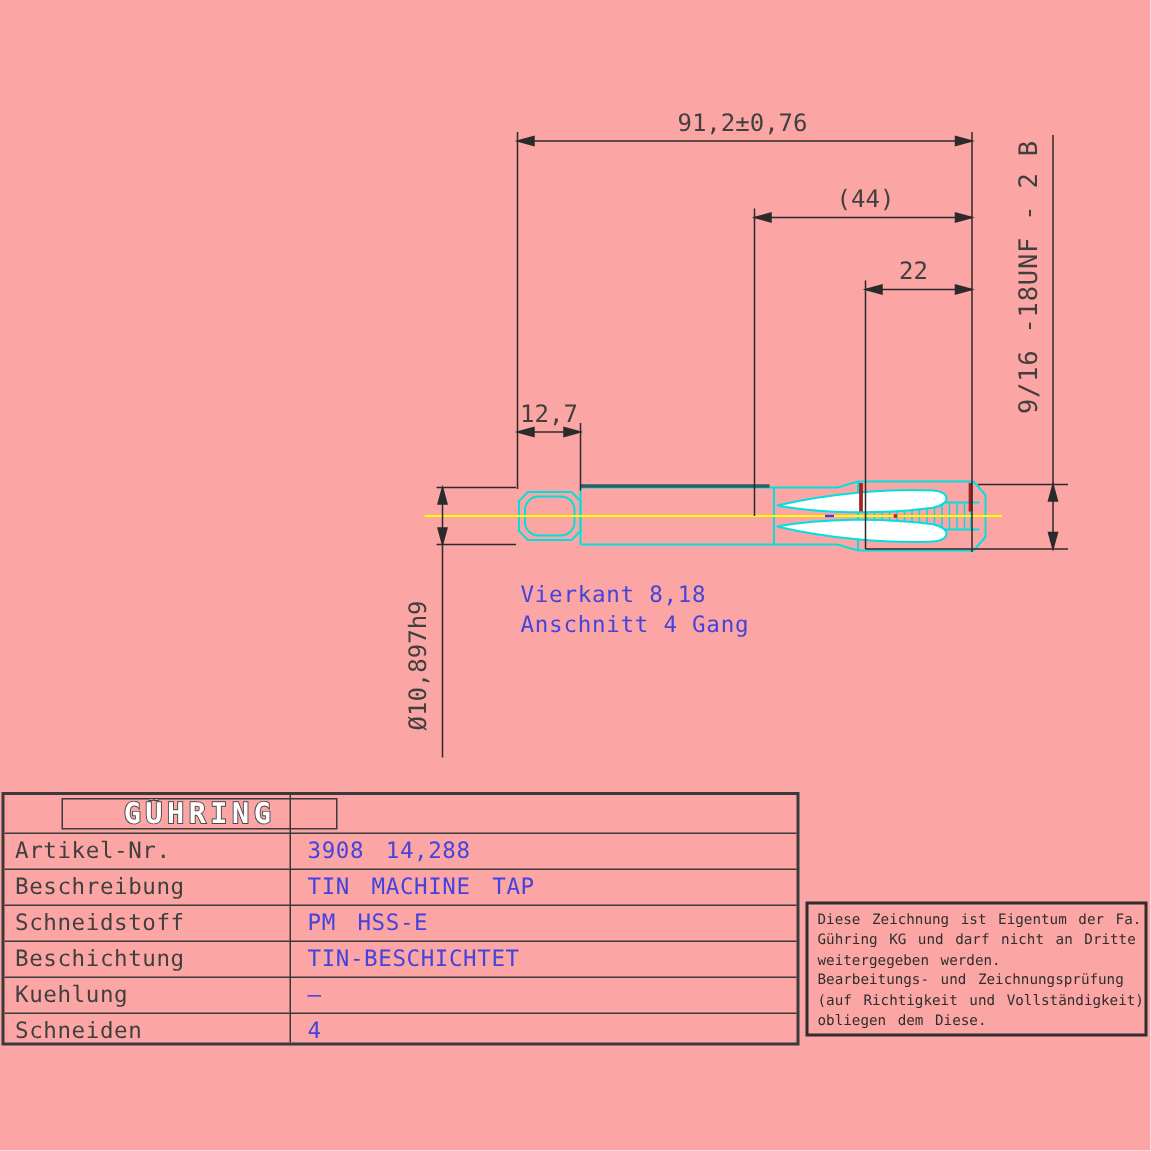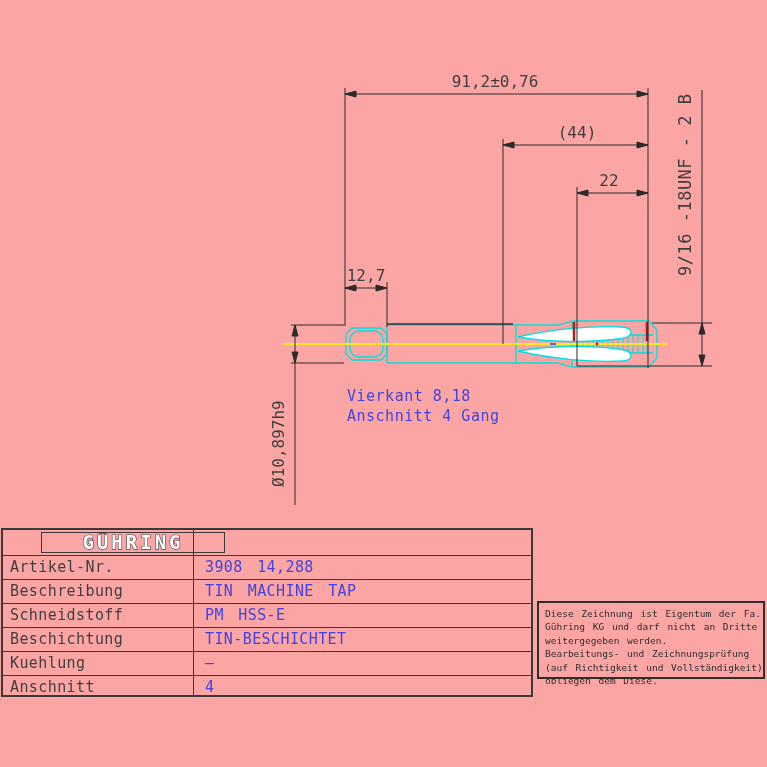--- a/index.html
+++ b/index.html
@@ -13,21 +13,21 @@
   .tb .vdiv{position:absolute;left:190px;top:0;bottom:0;width:0;border-left:1.5px solid #3a3a3a;}
   .tb .row{position:absolute;left:0;right:0;height:24px;border-top:1.5px solid #3a3a3a;box-sizing:border-box;}
   .tb .lab{position:absolute;left:7px;top:0;height:24px;line-height:23px;
            font-size:15px;letter-spacing:.4px;color:#3f3f3f;white-space:nowrap;}
   .tb .val{position:absolute;left:202px;top:0;height:24px;line-height:23px;
            font-size:15px;letter-spacing:.4px;word-spacing:5px;color:#4343dd;white-space:nowrap;}
   .logoBox{position:absolute;left:2px;top:2px;width:184px;height:21px;border:1.5px solid #3a3a3a;
            box-sizing:border-box;display:flex;align-items:center;justify-content:center;margin-left:36px;}
 
   
-  .note{position:absolute;left:537px;top:601px;width:228px;height:78px;
+  .note{position:absolute;left:537px;top:601px;width:228px;height:90px;
         border:2px solid #2e2e2e;box-sizing:border-box;padding:4px 0 0 6px;}
   .note div{font-size:9.5px;line-height:13.4px;color:#2e2e2e;letter-spacing:0px;
             word-spacing:2px;white-space:nowrap;}
 </style>
 </head>
 <body>
 
 <div id="page">
 
   
@@ -166,21 +166,21 @@
     </div>
     <div class="row" style="top:121px">
       <span class="lab">Kuehlung</span>
       <span class="val">–</span>
     </div>
     <div class="row" style="top:97px">
       <span class="lab">Beschichtung</span>
       <span class="val">TIN-BESCHICHTET</span>
     </div>
     <div class="row" style="top:145px">
-      <span class="lab">Anschnitt</span>
+      <span class="lab">Schneiden</span>
       <span class="val">4</span>
     </div>
   </div>
 
   
   <div class="note">
     <div>Diese Zeichnung ist Eigentum der Fa.</div>
     <div>Gühring KG und darf nicht an Dritte</div>
     <div>weitergegeben werden.</div>
     <div>Bearbeitungs- und Zeichnungsprüfung</div>

